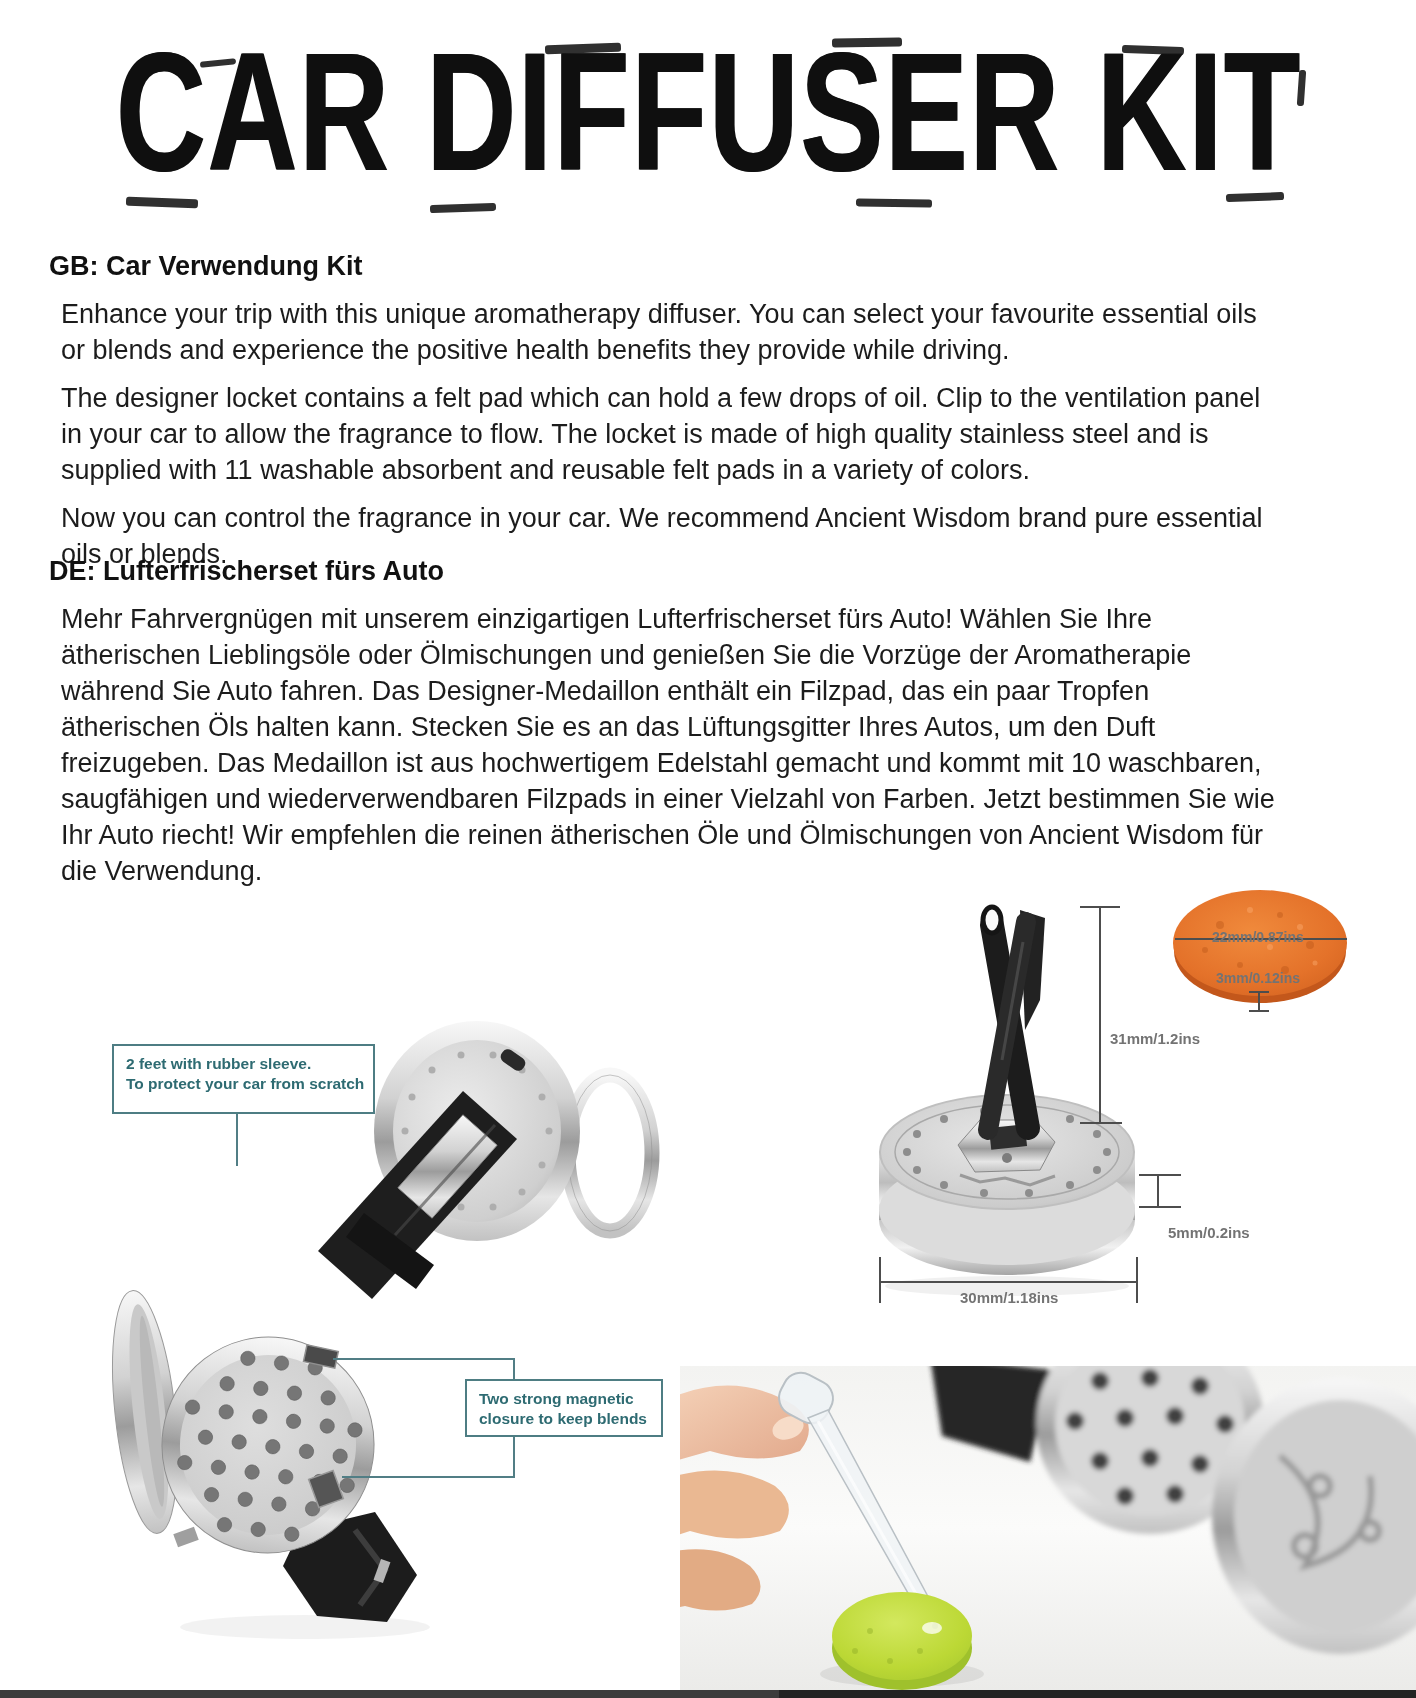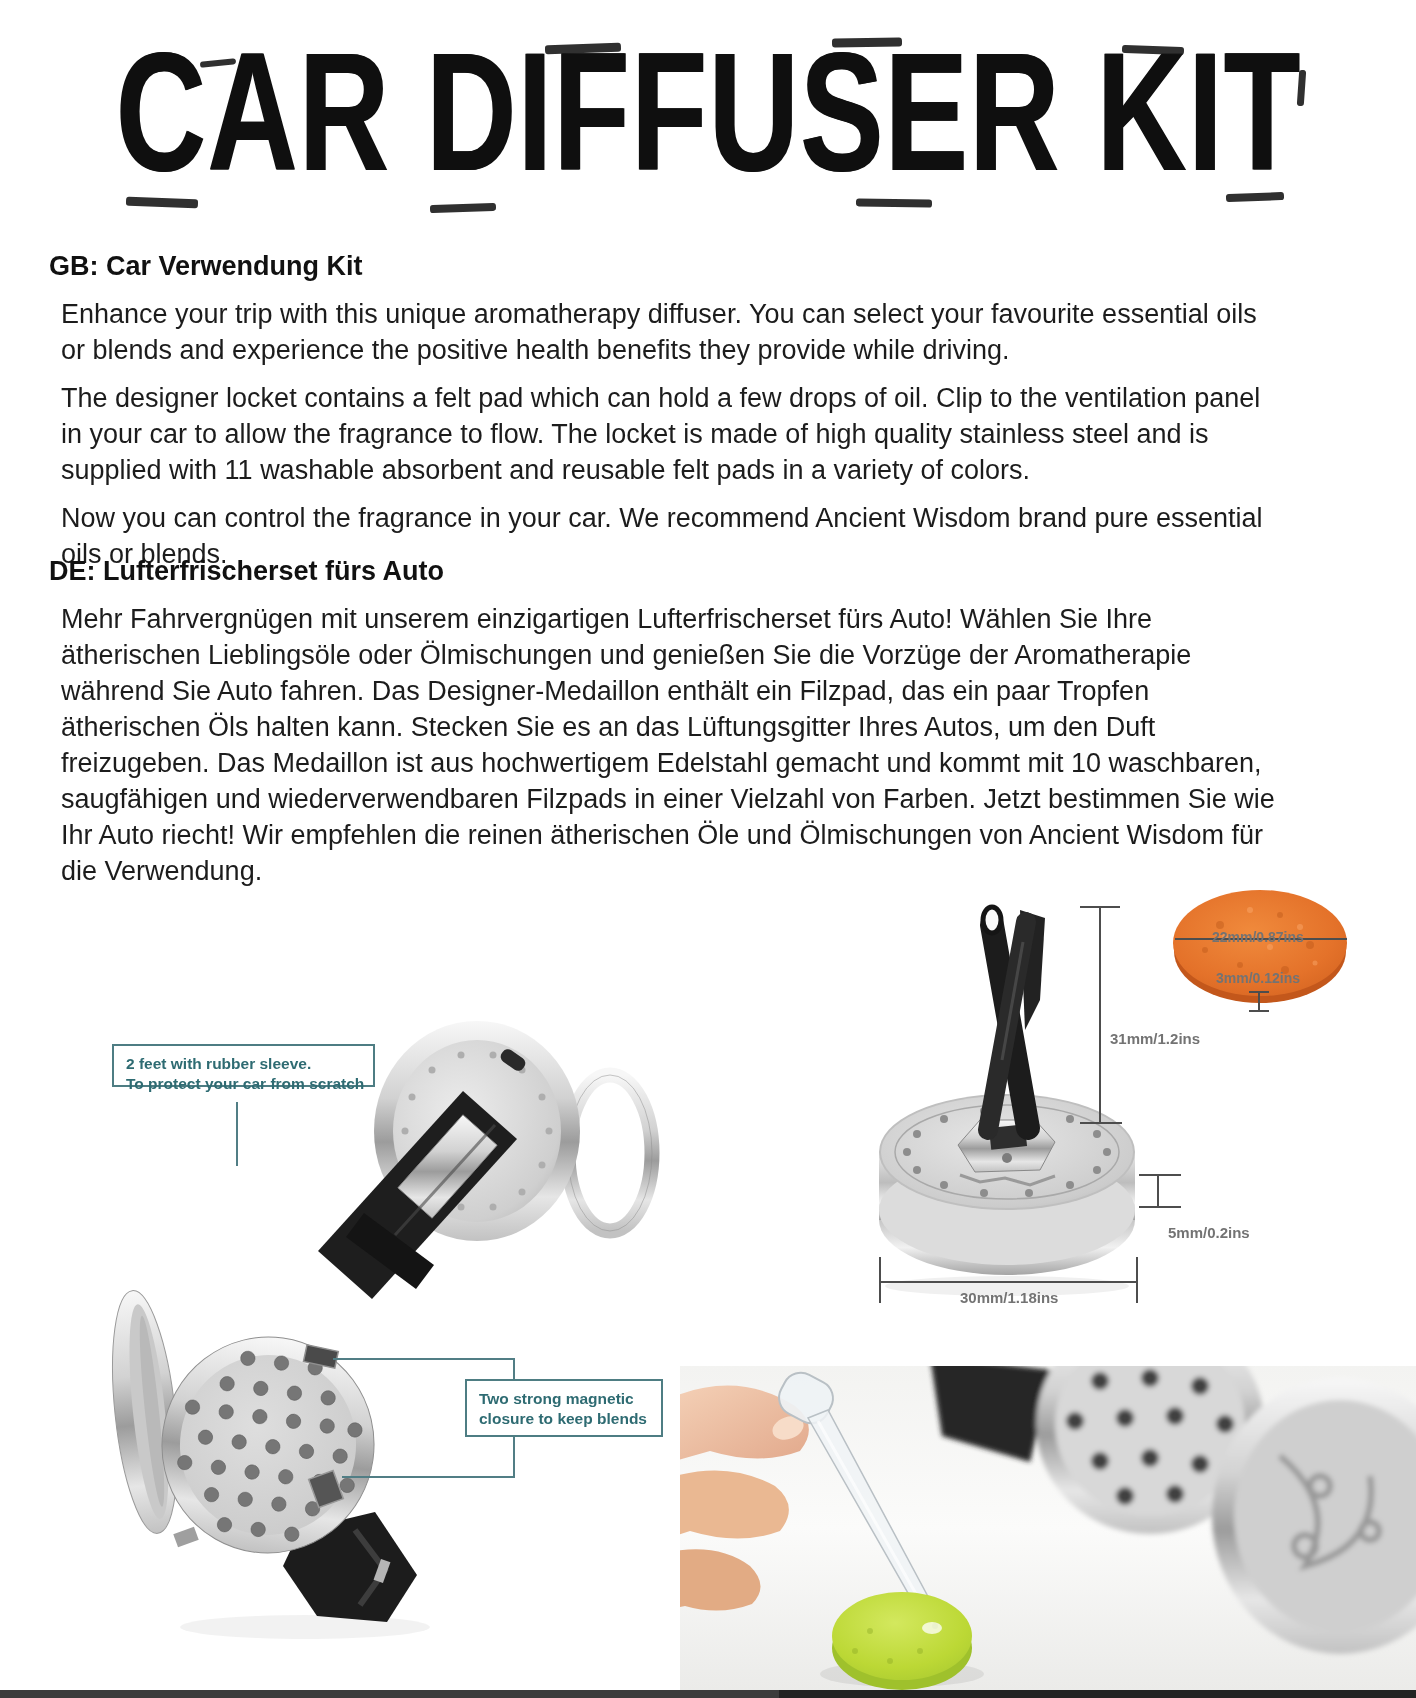--- a/index.html
+++ b/index.html
@@ -116,21 +116,21 @@
     </g>
     <g>
       <rect x="205" y="128" width="26" height="14" rx="6" transform="rotate(35 218 135)" fill="#2a2a2a"></rect>
       <polygon points="168,166 222,214 77,374 23,326" fill="#1e1e1e"></polygon>
       <polygon points="167.9,189.8 202.1,220.2 137.1,293.2 102.9,262.8" fill="url(#chromeA)" stroke="#8a8a8a" stroke-width="1"></polygon>
       <polygon points="69,288 139,340 121,364 51,312" fill="#141414"></polygon>
       <line x1="200" y1="200" x2="100" y2="310" stroke="#4a4a4a" stroke-width="3" opacity="0.6"></line>
     </g>
   </svg>
 
-  <div class="callout" style="left:112px;top:1044px;width:263px;height:43px;">
+  <div class="callout" style="left:112px;top:1044px;width:263px;height:70px;">
     <span>2 feet with rubber sleeve.</span>
     <span>To protect your car from scratch</span>
   </div>
   <div class="cline" style="left:236px;top:1102px;width:2px;height:64px;"></div>
 
   <svg class="fig" style="left:840px;top:880px;" width="330" height="420" viewBox="0 0 330 420">
     <defs>
       <linearGradient id="sideB" x1="0" y1="0" x2="0" y2="1">
         <stop offset="0" stop-color="#e9e9e9"></stop>
           <stop offset="0.45" stop-color="#bdbdbd"></stop>

